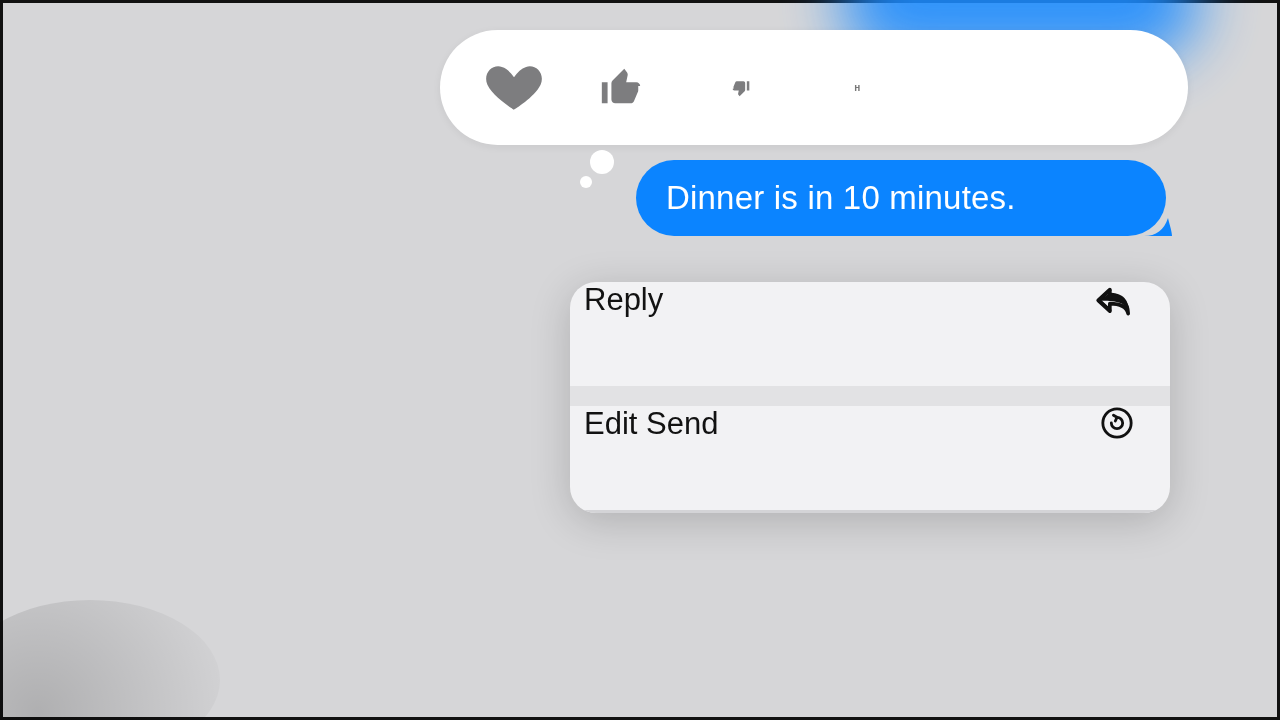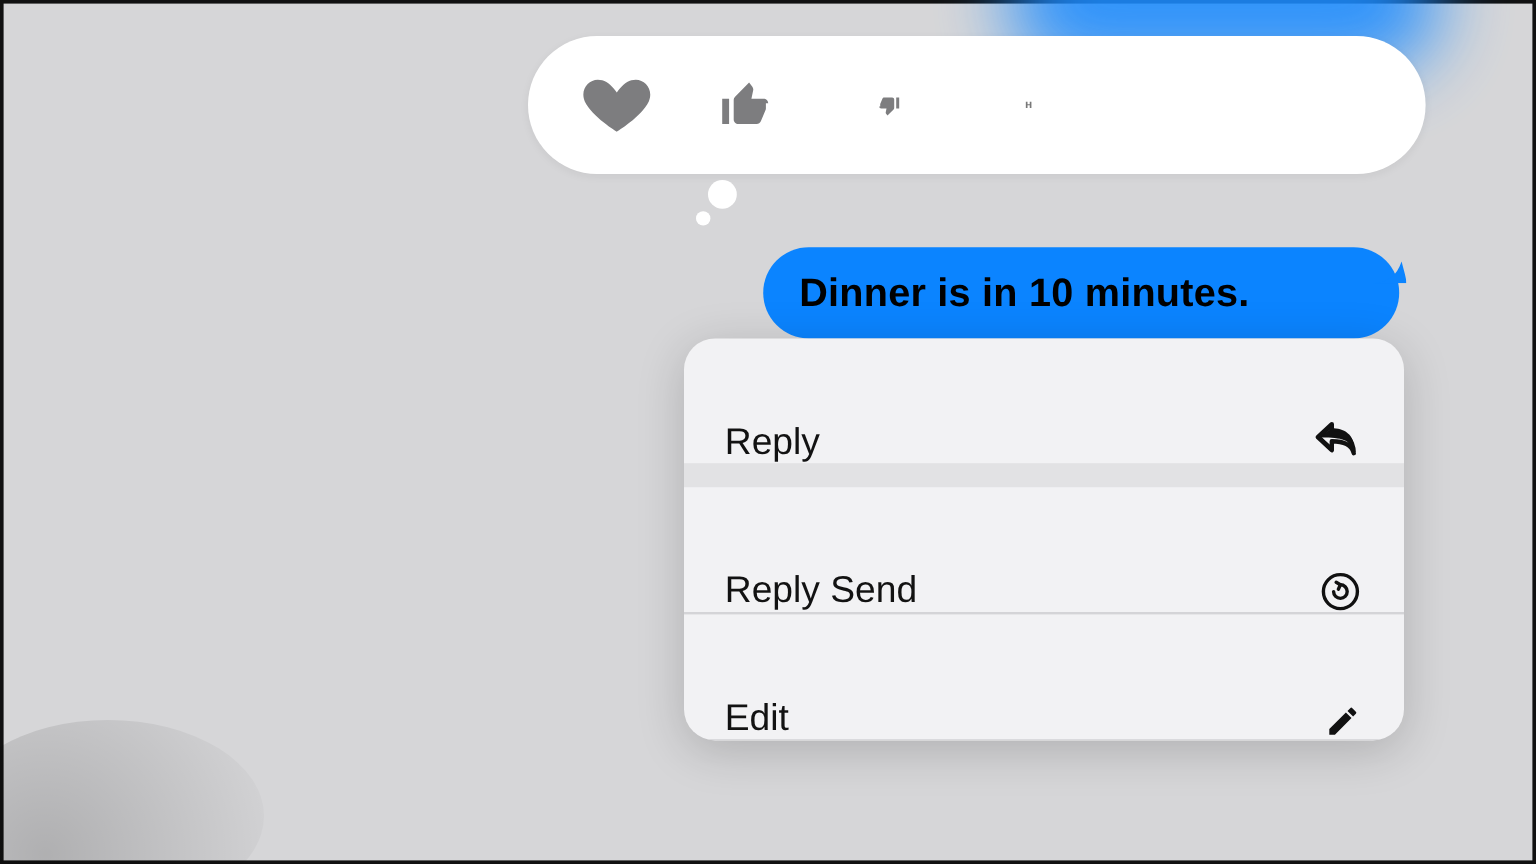--- a/index.html
+++ b/index.html
@@ -15,26 +15,26 @@
 .tapback .thumb{width:110px;margin-left:6px;}
 .tapback .thumb svg{width:46px;height:46px;}
 .tapback .thumbdn{width:110px;margin-left:10px;}
 .tapback .thumbdn svg{width:20px;height:20px;transform:rotate(180deg);}
 .tapback .haha{width:110px;margin-left:6px;}
 .tapback .haha span{font-size:10px;font-weight:800;letter-spacing:-.5px;color:#787878;}
 .tb-tail1{position:absolute;left:590px;top:150px;width:24px;height:24px;background:#fff;border-radius:50%;}
 .tb-tail2{position:absolute;left:580px;top:176px;width:12px;height:12px;background:#fff;border-radius:50%;}
 
 .bubble-wrap{position:absolute;left:636px;top:160px;width:530px;height:76px;}
-.bubble{position:relative;width:530px;height:76px;background:#0b84ff;border-radius:38px;display:flex;align-items:center;padding:0 30px;box-sizing:border-box;color:#000000;font-size:33px;font-weight:700;letter-spacing:.2px;margin-top:46px;}
+.bubble{position:relative;width:530px;height:76px;background:#0b84ff;border-radius:38px;display:flex;align-items:center;padding:0 30px;box-sizing:border-box;color:#ffffff;font-size:33px;font-weight:400;letter-spacing:.2px;}
 .bubble-tail{position:absolute;right:-6px;bottom:0;width:28px;height:28px;}
 .bubble-tail svg{width:28px;height:28px;display:block;}
 
 .menu{position:absolute;left:570px;top:282px;width:600px;background:#f2f2f4;border-radius:26px;box-shadow:0 8px 40px rgba(0,0,0,.18);overflow:hidden;}
-.menu .item{display:flex;align-items:flex-end;justify-content:space-between;height:104px;padding:0 36px 0 34px;font-size:31px;color:#121212;box-sizing:border-box;}
+.menu .item{display:flex;align-items:flex-start;justify-content:space-between;height:104px;padding:0 36px 0 14px;font-size:31px;color:#121212;box-sizing:border-box;}
 .menu .item .icon{color:#111;display:flex;align-items:center;justify-content:center;}
 .menu .gap{height:20px;background:#e2e2e4;}
 .menu .divider{height:1.5px;background:#d4d4d7;}
 .menu .item.last{height:92px;}
 </style>
 </head>
 <body>
 
 <div class="bg">
   <div class="frame"></div>
@@ -82,33 +82,25 @@
         <svg width="40" height="40" viewBox="0 0 24 24" fill="none" stroke="currentColor" stroke-width="2" stroke-linecap="round" stroke-linejoin="round">
             <path d="M9.5 5 3 11l6.5 6"></path>
             <path d="M3 11h10c4 0 7 3 7 7v1" opacity=".0"></path>
             <path d="M3.2 11.2c9 0 16 .2 17.5 7.3C21.5 9 15 6.5 9.5 6.5" fill="currentColor" stroke="none"></path>
             <path d="M9.5 4.5 2.5 11l7 6.5V13c6 0 10 1.5 11 6-.2-7.5-5-10-11-10V4.5z" fill="none" stroke="currentColor" stroke-width="2.2"></path>
           </svg>
       </span>
     </div>
     <div class="gap"></div>
     <div class="item">
-      <span>Reply Send</span>
+      <span>Edit Send</span>
       <span class="icon">
         <svg width="34" height="34" viewBox="0 0 24 24" fill="none" stroke="currentColor" stroke-width="2" stroke-linecap="round" stroke-linejoin="round">
             <circle cx="12" cy="12" r="10"></circle>
             <path d="M8 12a4 4 0 1 0 4-4"></path>
             <path d="M12 8 9.5 6.5M12 8l-1.2 2.6" stroke-width="2"></path>
           </svg>
       </span>
     </div>
     <div class="divider"></div>
-    <div class="item">
-      <span>Edit</span>
-      <span class="icon">
-        <svg width="30" height="30" viewBox="0 0 24 24" fill="currentColor">
-            <path d="M3 17.25V21h3.75L17.81 9.94l-3.75-3.75L3 17.25zM20.71 7.04a1 1 0 0 0 0-1.41l-2.34-2.34a1 1 0 0 0-1.41 0l-1.83 1.83 3.75 3.75 1.83-1.83z"></path>
-          </svg>
-      </span>
-    </div>
     <div class="divider"></div>
   </div>
 </div>
 
 </body></html>

